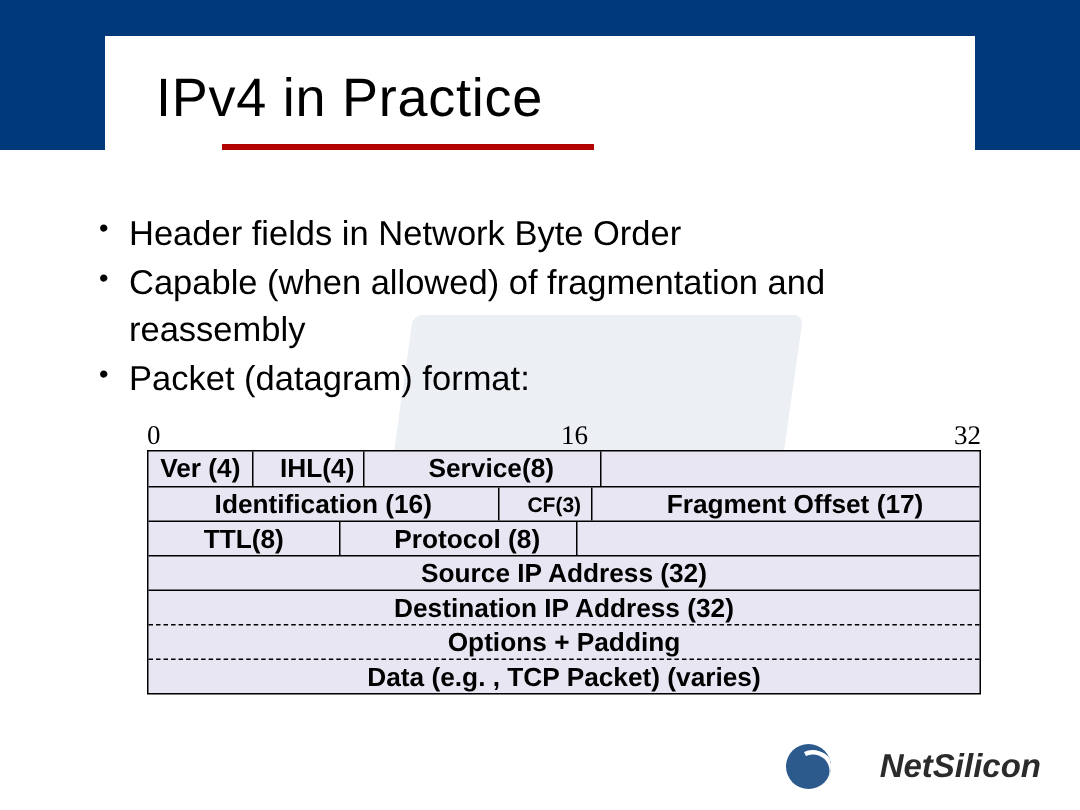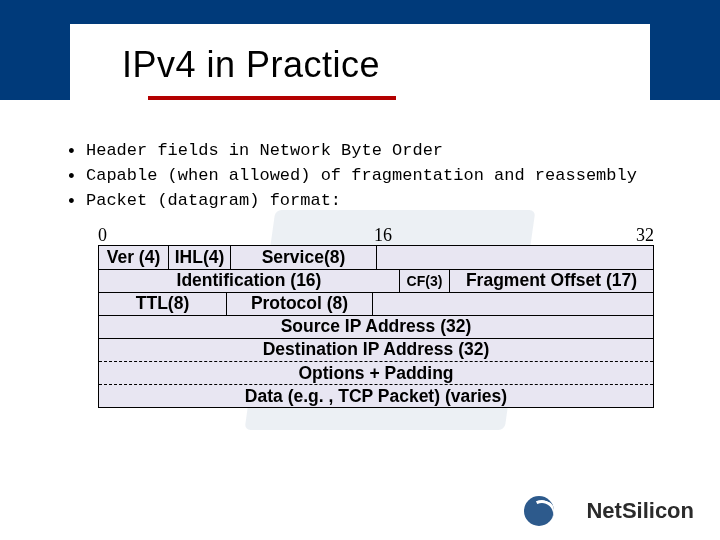--- a/index.html
+++ b/index.html
@@ -19,21 +19,21 @@
   }
   .title-box {
     position: absolute;
     top: 24px;
     left: 70px;
     right: 70px;
     height: 82px;
     background: #ffffff;
     display: flex;
     align-items: center;
-    padding-left: 52px;
+    padding-left: 34px;
   }
   .title-box h1 {
     font-size: 36px;
     font-weight: 400;
     color: #000;
     letter-spacing: 0.5px;
   }
   .title-underline {
     position: absolute;
     left: 148px;
@@ -43,24 +43,23 @@
     background: #b30000;
   }
   .content {
     position: absolute;
     top: 140px;
     left: 60px;
     right: 50px;
   }
   .bullets {
     list-style: none;
-    font-size: 17px;
+    font-size: 23px;
     color: #000;
     line-height: 1.35;
-    font-family: Liberation Mono, monospace;
   }
   .bullets li {
     padding-left: 26px;
     position: relative;
     margin-bottom: 2px;
   }
   .bullets li::before {
     content: "•";
     position: absolute;
     left: 6px;
@@ -86,20 +85,21 @@
     border: 1px solid #000;
     background: #e8e6f2;
     font-size: 17.5px;
     font-weight: 700;
     color: #000;
   }
   .row {
     display: flex;
     height: 23px;
     align-items: stretch;
+    gap: 12px;
   }
   .row + .row { border-top: 1px solid #000; }
   .row.dashed-top { border-top: 1px dashed #000; align-items: flex-end; }
   .cell {
     display: flex;
     align-items: center;
     justify-content: center;
     white-space: nowrap;
     padding: 0 2px;
   }
@@ -143,20 +143,21 @@
     border-left-color: transparent;
     border-bottom-color: transparent;
     border-radius: 50%;
     transform: rotate(20deg);
   }
   .logo .text {
     font-family: Arial, sans-serif;
     font-size: 22px;
     font-weight: 700;
     color: #2b2b2b;
+    font-style: italic;
     margin-left: 26px;
   }
   .logo .text .net { color: #2b2b2b; }
   .logo .text .silicon { color: #2b2b2b; }
 </style>
 </head>
 <body>
 
 <div class="header-band"></div>
 
@@ -180,21 +181,21 @@
     <span class="bl-32">32</span>
   </div>
 
   <div class="diagram">
     <div class="row">
       <div class="cell sep" style="width:70px">Ver (4)</div>
       <div class="cell sep" style="width:62px">IHL(4)</div>
       <div class="cell sep" style="width:146px">Service(8)</div>
     </div>
     <div class="row">
-      <div class="cell sep" style="width:301px">Identification (16)</div>
+      <div class="cell sep" style="width:234px">Identification (16)</div>
       <div class="cell sep" style="width:50px;font-size:14px">CF(3)</div>
       <div class="cell" style="flex:1">Fragment Offset (17)</div>
     </div>
     <div class="row">
       <div class="cell sep" style="width:128px">TTL(8)</div>
       <div class="cell sep" style="width:146px">Protocol (8)</div>
     </div>
     <div class="row solo">
       <div class="cell">Source IP Address (32)</div>
     </div>

